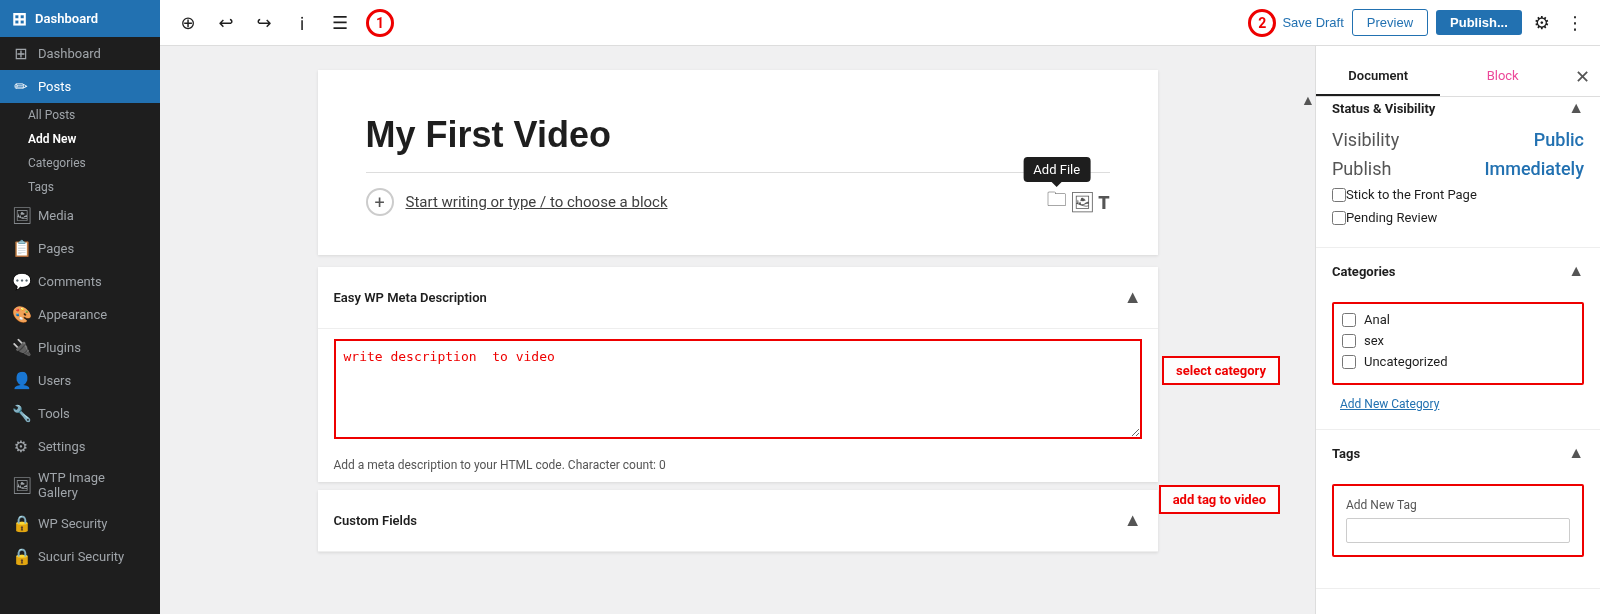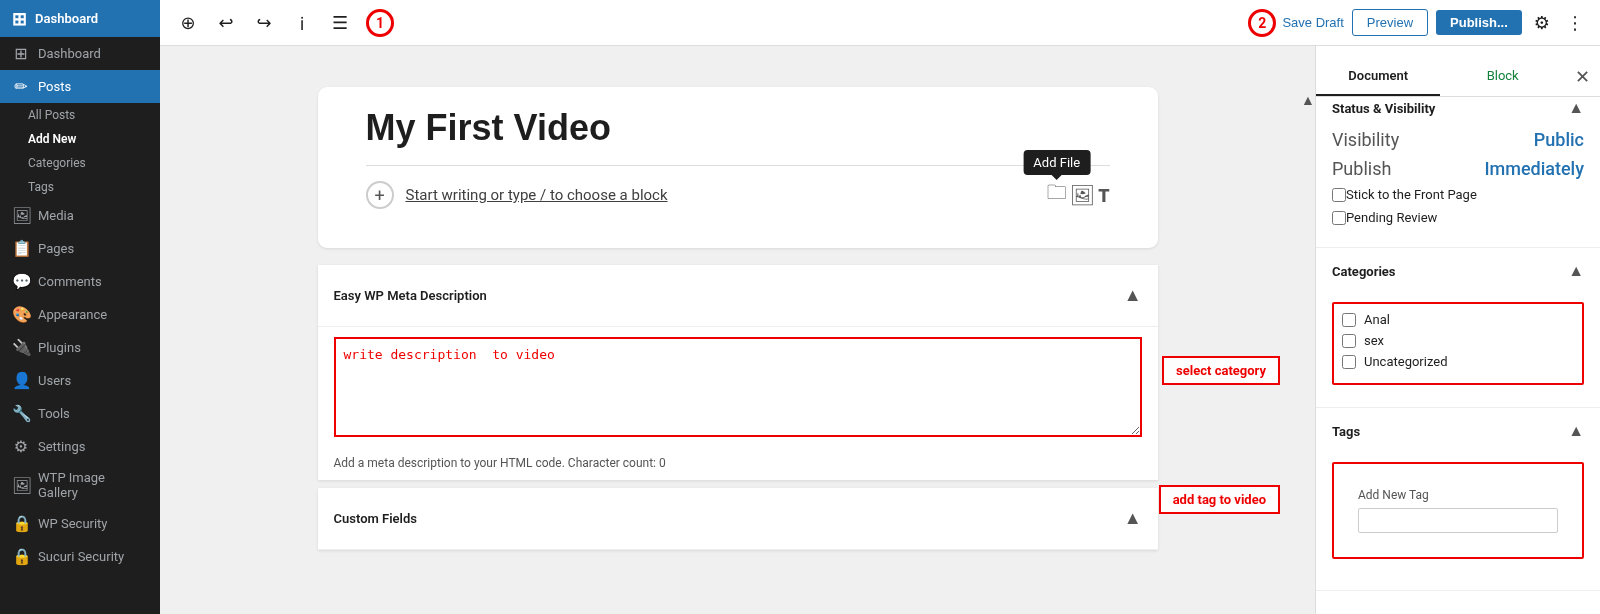--- a/index.html
+++ b/index.html
@@ -109,24 +109,23 @@
     .editor-area {
       flex: 1;
       overflow-y: auto;
       padding: 24px;
       background: #f0f0f1;
     }
 
     .editor-canvas {
       background: #fff;
       max-width: 840px;
-      margin: 17px auto;
-      padding: 20px 48px 24px;
+      margin: 0 auto;
+      padding: 44px 48px 24px;
       box-shadow: 0 1px 3px rgba(0,0,0,0.1);
-      border-radius: 9px;
     }
 
     .post-title {
       font-size: 36px;
       font-weight: 700;
       border: none;
       outline: none;
       width: 100%;
       margin-bottom: 16px;
       color: #1e1e1e;
@@ -210,21 +209,21 @@
       height: 568px; 
     }
     .panel-tabs {
       display: flex;
       border-bottom: 1px solid #ddd;
       position: sticky; top: 12px; background: #fff; z-index: 10;
     }
     .panel-tab {
       flex: 1; text-align: center;
       padding: 10px 0;
-      font-size: 13px; cursor: pointer; color: #15803d;
+      font-size: 13px; cursor: pointer; color: #ec4899;
       border-bottom: 2px solid transparent;
     }
     .panel-tab.active { border-bottom-color: #1e1e1e; color: #1e1e1e; font-weight: 600; }
     .panel-close {
       background: none; border: none; cursor: pointer;
       color: #555; font-size: 18px; padding: 8px 10px;
     }
     .panel-section {
       border-bottom: 1px solid #eee;
       padding: 14px 16px;
@@ -257,21 +256,21 @@
     .category-item {
       display: flex; align-items: center; gap: 8px;
       margin-bottom: 6px; font-size: 13px; color: #1e1e1e;
     }
     .add-new-category { color: #2271b1; font-size: 12px; cursor: pointer; text-decoration: underline; padding: 4px 16px; display: block; }
 
     
     .tags-section {
       border: 2px solid #e00;
       margin: 8px 8px 17px;
-      padding: 24px;
+      padding: 12px;
       border-radius: 2px;
     }
     .tags-input {
       width: 100%; border: 1px solid #ccc;
       padding: 4px 6px; font-size: 13px;
       border-radius: 2px; outline: none;
     }
     .scroll-arrow-btn {
       background: none; border: none; cursor: pointer;
       font-size: 14px; color: #555;
@@ -522,20 +521,21 @@
           </div>
           <div class="category-item">
             <input type="checkbox" class="panel-checkbox" style="">
             <span>sex</span>
           </div>
           <div class="category-item">
             <input type="checkbox" class="panel-checkbox" style="">
             <span>Uncategorized</span>
           </div>
         </div>
+        <a class="add-new-category">Add New Category</a>
       </div>
 
       <div class="panel-section" style="padding: 14px 8px;">
         <div class="panel-section-header" style="padding: 0 8px 10px;">
           <span>Tags</span>
           <button class="panel-section-toggle">▲</button>
         </div>
         <div class="tags-section">
           <div style="font-size:12px; color:#555; margin-bottom:6px;">Add New Tag</div>
           <input type="text" class="tags-input" placeholder="" style="">

